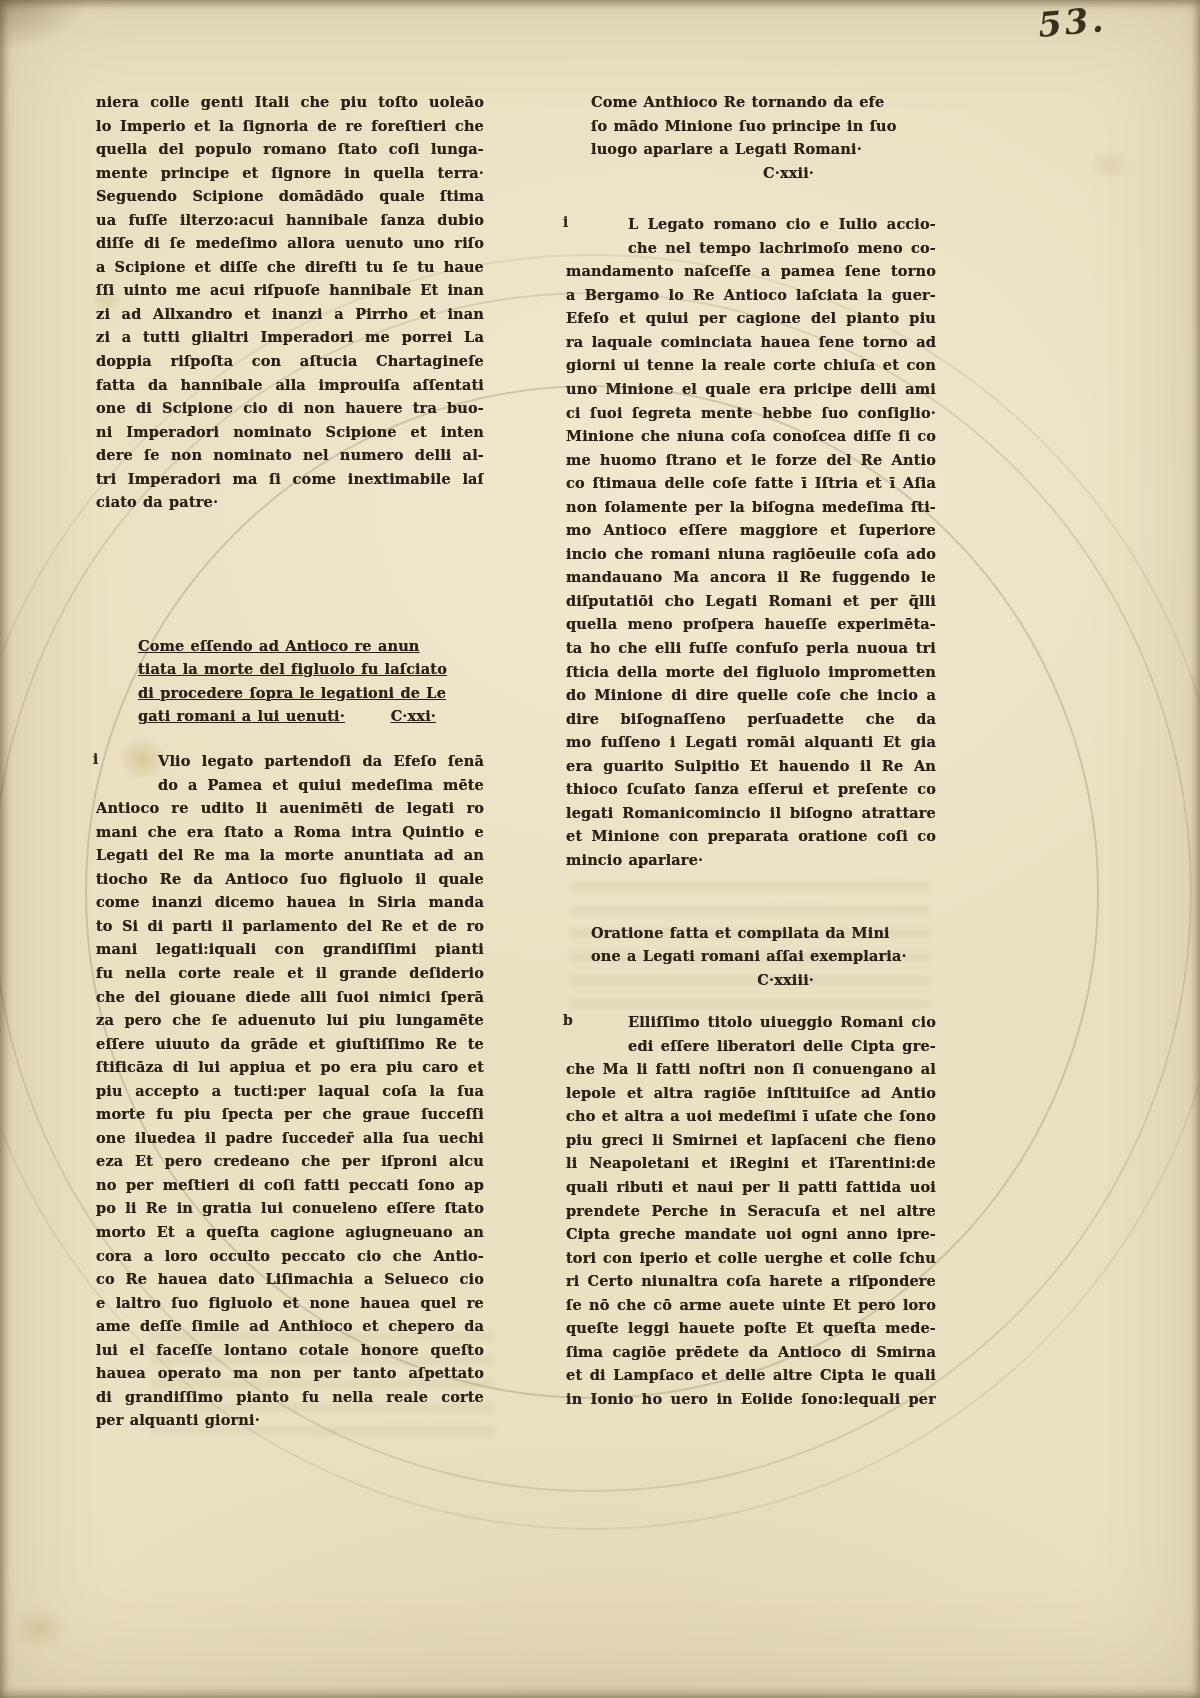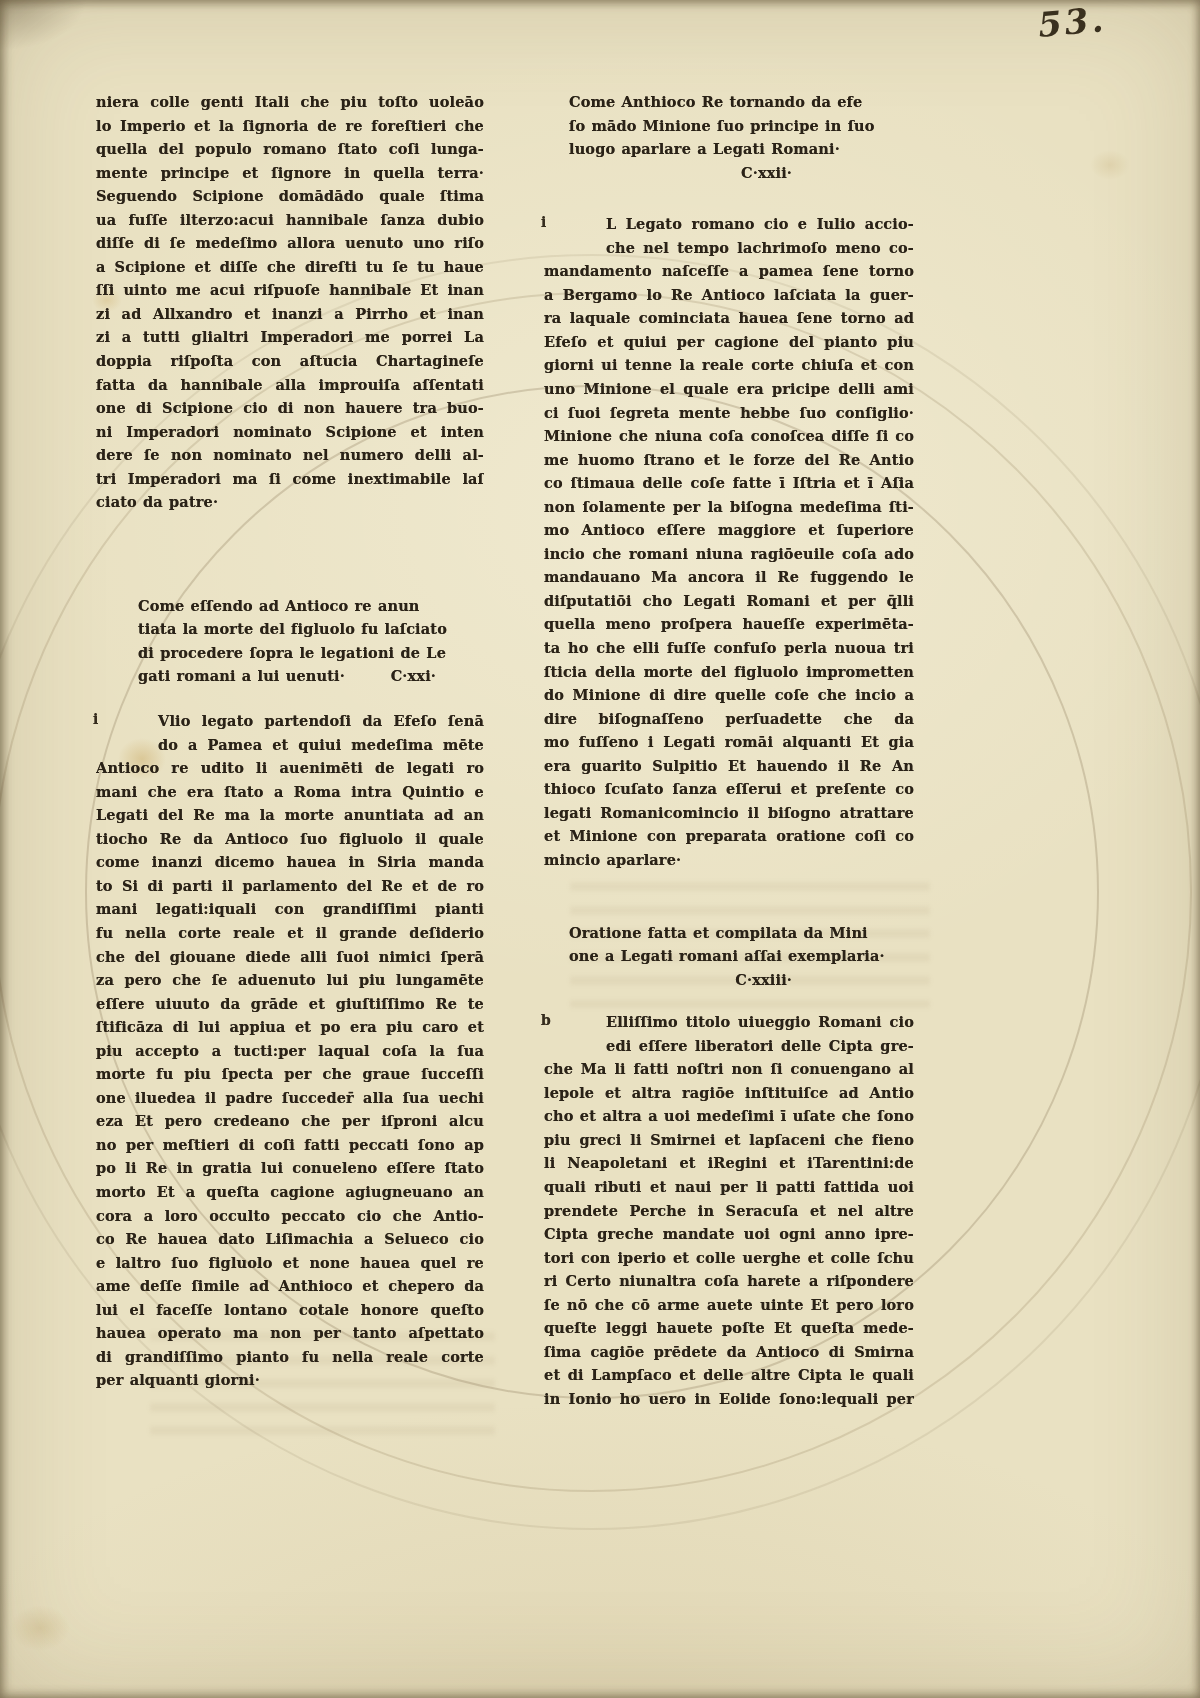--- a/index.html
+++ b/index.html
@@ -42,35 +42,35 @@
   
   .folio{
     position:absolute;left:1038px;top:2px;z-index:3;
     font-size:34px;font-style:italic;font-weight:700;letter-spacing:3px;
     color:#372e1e;transform:rotate(-5deg);
   }
   
   .col{position:absolute;top:90px;z-index:2;font-size:14.5px;font-weight:600;
        letter-spacing:.15px;word-spacing:1px;text-shadow:0 0 .4px rgba(42,34,23,.65);}
   .col-left{left:96px;width:388px;}
-  .col-right{left:544px;width:370px;}
+  .col-right{left:566px;width:370px;}
   .block{position:relative;}
   .line{line-height:23.55px;height:23.55px;overflow:hidden;
         text-align:justify;text-align-last:justify;text-justify:inter-word;}
   .line.end{text-align-last:left;}
   .line.ind{padding-left:62px;}
   .guide{position:absolute;left:-3px;top:2px;font-size:14px;font-weight:600;color:#352c1d;}
   .heading .hline{line-height:23.55px;height:23.55px;overflow:hidden;}
   .col-left .heading{padding-left:42px;}
   .col-right .heading{padding-left:25px;}
   .hline.with-chap{display:flex;}
   .hline.with-chap .chap{margin-left:auto;padding-right:48px;}
   .hline.chap-only{text-align:right;padding-right:122px;}
   
-  #col-left .block:nth-child(2){margin-top:80px;}
+  #col-left .block:nth-child(2){margin-top:120px;text-decoration:underline;}
   #col-left .block:nth-child(3){margin-top:21px;}
   #col-right .block:nth-child(2){margin-top:28px;}
   #col-right .block:nth-child(3){margin-top:49px;}
   #col-right .block:nth-child(4){margin-top:19px;}
 </style>
 </head>
 <body>
 
 <div class="page" style="--ink: #2a2217;">
   <div class="ring ring-a"></div>
@@ -152,22 +152,22 @@
         <div class="hline">ſo mādo Minione ſuo principe in ſuo</div>
         <div class="hline">luogo aparlare a Legati Romani·</div>
         <div class="hline chap-only">C·xxii·</div>
       </div>
       <div class="block para">
         <span class="guide">i</span>
         <div class="line ind">L Legato romano cio e Iulio accio-</div>
         <div class="line ind">che nel tempo lachrimoſo meno co-</div>
         <div class="line">mandamento naſceſſe a pamea ſene torno</div>
         <div class="line">a Bergamo lo Re Antioco laſciata la guer-</div>
+        <div class="line">Efeſo et quiui per cagione del pianto piu</div>
         <div class="line">ra laquale cominciata hauea ſene torno ad</div>
-        <div class="line">Efeſo et quiui per cagione del pianto piu</div>
         <div class="line">giorni ui tenne la reale corte chiuſa et con</div>
         <div class="line">uno Minione el quale era pricipe delli ami</div>
         <div class="line">ci ſuoi ſegreta mente hebbe ſuo conſiglio·</div>
         <div class="line">Minione che niuna coſa conoſcea diſſe ſi co</div>
         <div class="line">me huomo ſtrano et le forze del Re Antio</div>
         <div class="line">co ſtimaua delle coſe fatte ī Iſtria et ī Aſia</div>
         <div class="line">non ſolamente per la biſogna medeſima ſti-</div>
         <div class="line">mo Antioco eſſere maggiore et ſuperiore</div>
         <div class="line">incio che romani niuna ragiōeuile coſa ado</div>
         <div class="line">mandauano Ma ancora il Re fuggendo le</div>

